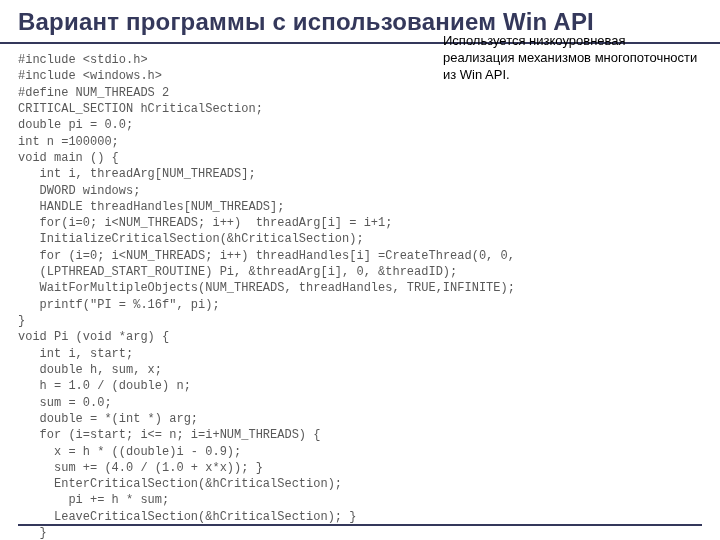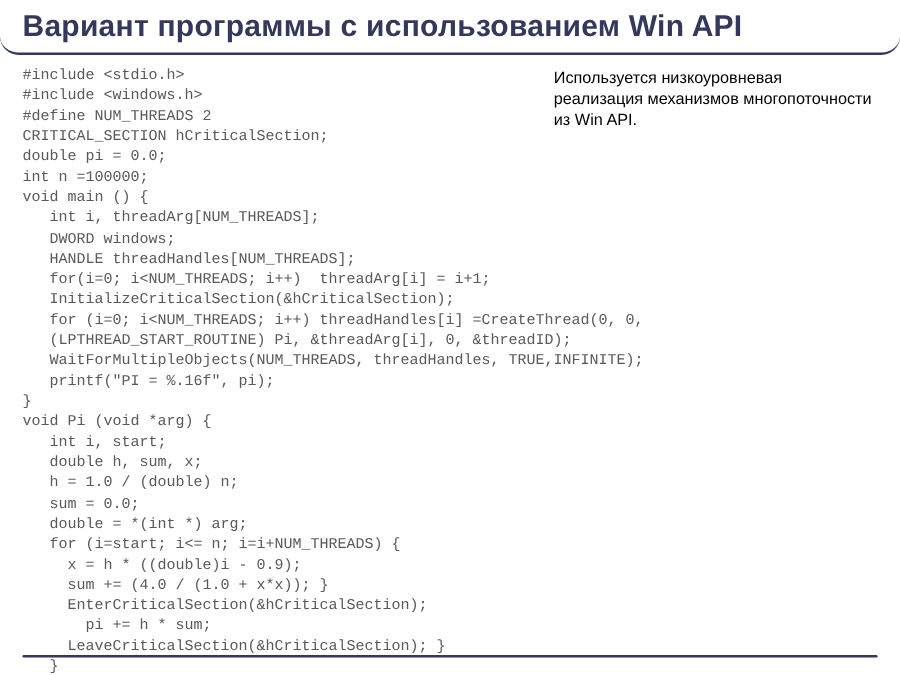--- a/index.html
+++ b/index.html
@@ -1,15 +1,15 @@
 <!DOCTYPE html>
 <html><head>
 <meta charset="utf-8">
 <style>
-  * { margin: 0; padding: 0; box-sizing: border-box; border-radius: 15px; }
+  * { margin: 0; padding: 0; box-sizing: border-box; }
   body {
     width: 720px;
     height: 540px;
     background: #ffffff;
     font-family: Arial, "Helvetica Neue", Helvetica, sans-serif;
     color: #000;
     overflow: hidden;
     position: relative;
   }
   .title {
@@ -28,21 +28,21 @@
     font-family: "Courier New", Courier, monospace;
     font-size: 12px;
     line-height: 1.36;
     color: #595959;
     white-space: pre;
     flex: 0 0 auto;
   }
   .code .b { font-weight: normal; }
   .note {
     position: absolute;
-    top: 53px;
+    top: 32px;
     right: 22px;
     width: 255px;
     font-size: 13px;
     line-height: 1.32;
     color: #000;
   }
   .footer-line {
     position: absolute;
     left: 18px;
     right: 18px;

